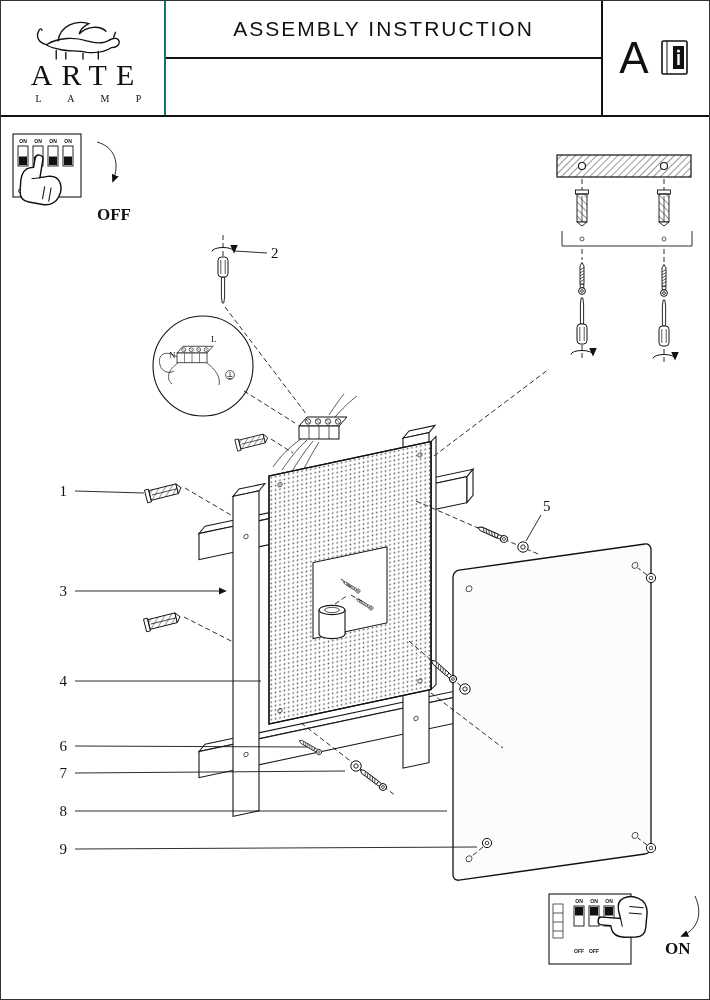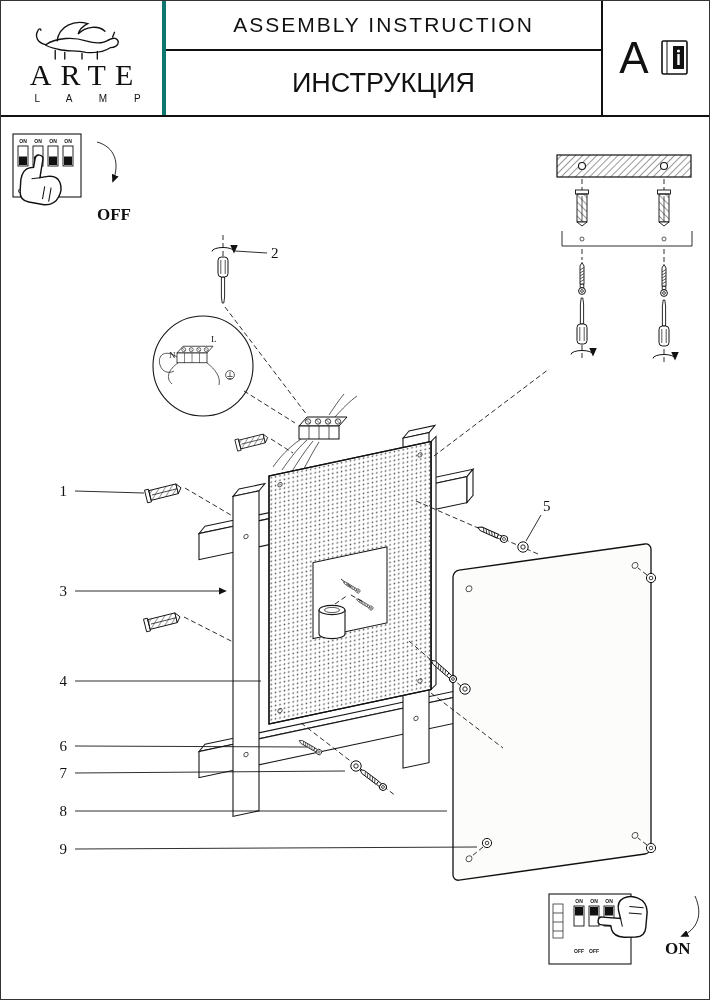--- a/index.html
+++ b/index.html
@@ -1,24 +1,24 @@
 <!DOCTYPE html>
 <html><head>
 <meta charset="utf-8">
 <style>
   html,body{margin:0;padding:0;background:#fff;}
   .page{width:710px;height:1000px;box-sizing:border-box;border:1px solid #333;background:#fff;
         font-family:"Liberation Sans",sans-serif;color:#111;position:relative;overflow:hidden;}
   header{display:flex;height:116px;border-bottom:2px solid #111;box-sizing:border-box;}
-  .logo-cell{width:165px;border-right:4px solid #0f766e;box-sizing:border-box;display:flex;
+  .logo-cell{width:165px;border-right:2px solid #0f766e;box-sizing:border-box;display:flex;
              flex-direction:column;align-items:center;justify-content:center;padding-top:4px;}
   .brand-name{font-family:"Liberation Serif",serif;font-size:30px;letter-spacing:9px;margin-left:9px;line-height:1;}
-  .brand-sub{font-family:Liberation Sans, sans-serif;font-size:10px;letter-spacing:12px;margin-left:24px;margin-top:3px;}
+  .brand-sub{font-family:Liberation Serif, serif;font-size:10px;letter-spacing:12px;margin-left:24px;margin-top:3px;}
   .title-cell{flex:1;display:flex;flex-direction:column;}
-  .title-en{height:50px;display:flex;align-items:center;justify-content:center;font-size:21px;
+  .title-en{height:58px;display:flex;align-items:center;justify-content:center;font-size:21px;
             letter-spacing:2px;border-bottom:2px solid #111;box-sizing:border-box;}
   .title-ru{flex:1;display:flex;align-items:center;justify-content:center;gap:32px;font-size:27px;}
   .corner-cell{width:108px;border-left:2px solid #111;box-sizing:border-box;display:flex;
                align-items:center;justify-content:center;gap:10px;}
   .corner-letter{font-size:44px;line-height:1;}
   svg .num{font:15px "Liberation Serif",serif;fill:#111;stroke:none;}
   svg .lbl-big{font:bold 17px "Liberation Serif",serif;fill:#111;stroke:none;}
   svg .lbl-mini{font:bold 5px "Liberation Sans",sans-serif;fill:#111;stroke:none;}
   svg .lbl-ln{font:9px "Liberation Serif",serif;fill:#111;stroke:none;}
   svg .cl{stroke:#161616;stroke-width:0.9;fill:none;}
@@ -42,21 +42,20 @@
           <path d="M32,36 V45 M42,38 V45 M60,39 V45 M76,37 V45"></path>
           <path d="M22,30 C14,28 10,22 14,15 C15,13 17,13 17,15"></path>
         </g>
       </svg>
       <div class="brand-name">ARTE</div>
       <div class="brand-sub">L A M P</div>
     </div>
     <div class="title-cell">
       <div class="title-en">ASSEMBLY  INSTRUCTION</div>
       <div class="title-ru">
-        <span>ИНСТРУКЦИЯ</span>
       </div>
     </div>
     <div class="corner-cell">
       <div class="corner-letter">A</div>
       <svg width="34" height="42" viewBox="0 0 34 42">
         <rect x="3" y="4" width="25" height="33" rx="1.5" fill="#fff" stroke="#111" stroke-width="1.6"></rect>
         <line x1="8" y1="4" x2="8" y2="37" stroke="#111" stroke-width="1"></line>
         <rect x="14" y="9" width="11" height="23" fill="#111"></rect>
         <circle cx="19.5" cy="14" r="1.6" fill="#fff"></circle>
         <rect x="18.3" y="17" width="2.4" height="11" fill="#fff"></rect>

